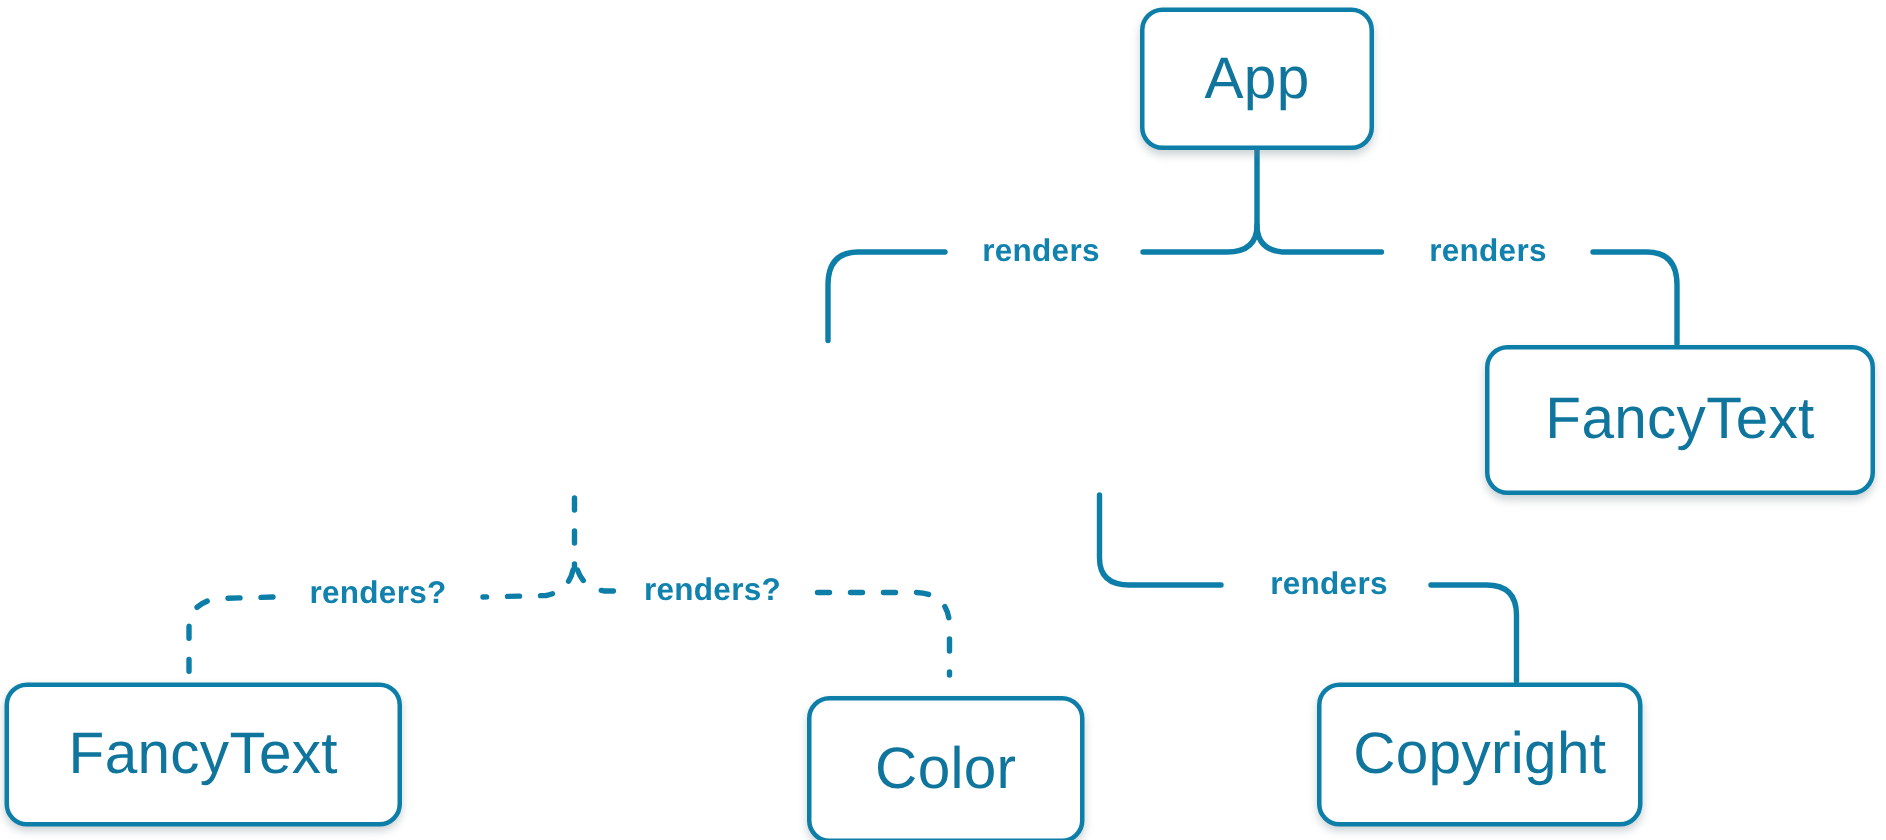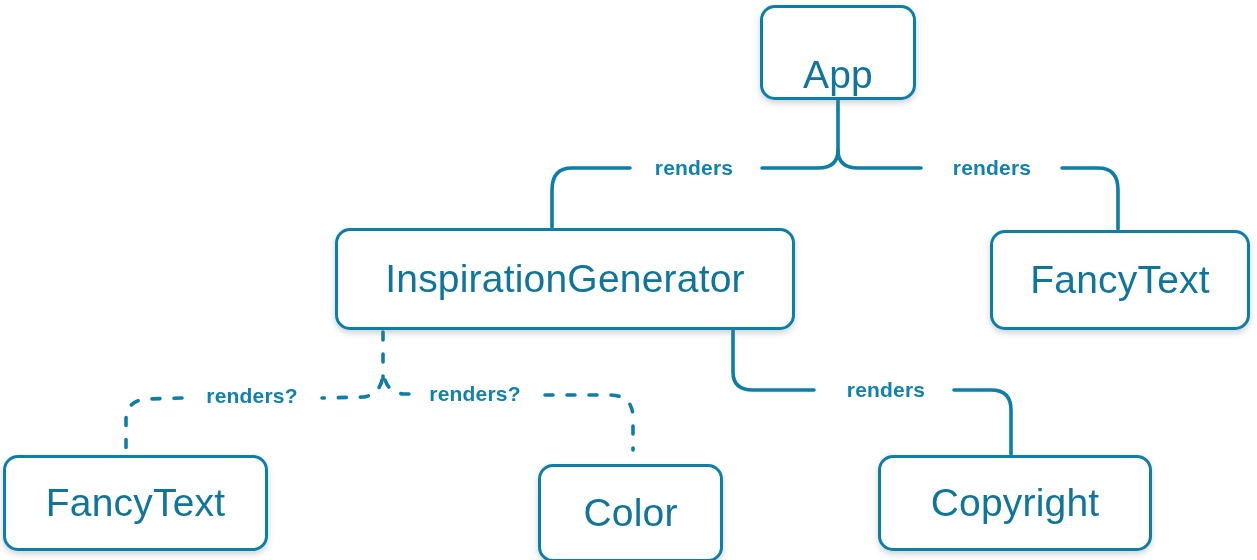--- a/index.html
+++ b/index.html
@@ -51,26 +51,26 @@
   .edge-label {
     position: absolute;
     transform: translate(-50%, -50%);
     color: #1181ad;
     font-size: 21px;
     font-weight: 700;
     letter-spacing: 0.2px;
     white-space: nowrap;
   }
   
-  [data-name="node-app"]                   { left: 760px; top: 5px;   width: 156px; height: 95px; align-items: flex-end; }
+  [data-name="node-app"]                   { left: 760px; top: 5px;   width: 156px; height: 95px; }
   [data-name="node-inspiration-generator"] { left: 335px; top: 228px; width: 460px; height: 102px; }
   [data-name="node-fancy-text-top"]        { left: 990px; top: 230px; width: 260px; height: 100px; }
   [data-name="node-fancy-text-bottom"]     { left: 3px;   top: 455px; width: 265px; height: 96px; }
   [data-name="node-color"]                 { left: 538px; top: 452px; width: 185px; height: 98px; margin-top: 12px; }
-  [data-name="node-copyright"]             { left: 878px; top: 455px; width: 274px; height: 96px; }
+  [data-name="node-copyright"]             { left: 878px; top: 455px; width: 217px; height: 96px; }
   
   [data-name="edge-label-app-inspirationgenerator"]   { left: 694px;  top: 168px; }
   [data-name="edge-label-app-fancytext"]              { left: 992px;  top: 168px; }
   [data-name="edge-label-inspirationgenerator-fancytext"] { left: 252px; top: 396px; }
   [data-name="edge-label-inspirationgenerator-color"]     { left: 475px; top: 394px; }
   [data-name="edge-label-inspirationgenerator-copyright"] { left: 886px; top: 390px; }
 </style>
 </head>
 <body>
 
@@ -93,23 +93,20 @@
     <path class="edge dashed" data-name="edge-inspirationgenerator-fancytext-line2" d="M 182,398 L 146,399 Q 127,401 126,418 L 126,452"></path>
 
     <path class="edge dashed" data-name="edge-inspirationgenerator-color-line" d="M 385,380 Q 389,392 403,394 L 409,394"></path>
     <path class="edge dashed" data-name="edge-inspirationgenerator-color-line2" d="M 545,395 L 611,395 Q 632,396 633,416 L 633,450"></path>
   </svg>
 
   <div class="node" data-name="node-app">
     <span data-name="node-app-label">App</span>
   </div>
 
-  <div class="node" data-name="node-inspiration-generator">
-    <span data-name="node-inspiration-generator-label">InspirationGenerator</span>
-  </div>
 
   <div class="node" data-name="node-fancy-text-top">
     <span data-name="node-fancy-text-top-label">FancyText</span>
   </div>
 
   <div class="node" data-name="node-fancy-text-bottom">
     <span data-name="node-fancy-text-bottom-label">FancyText</span>
   </div>
 
   <div class="node" data-name="node-color">

